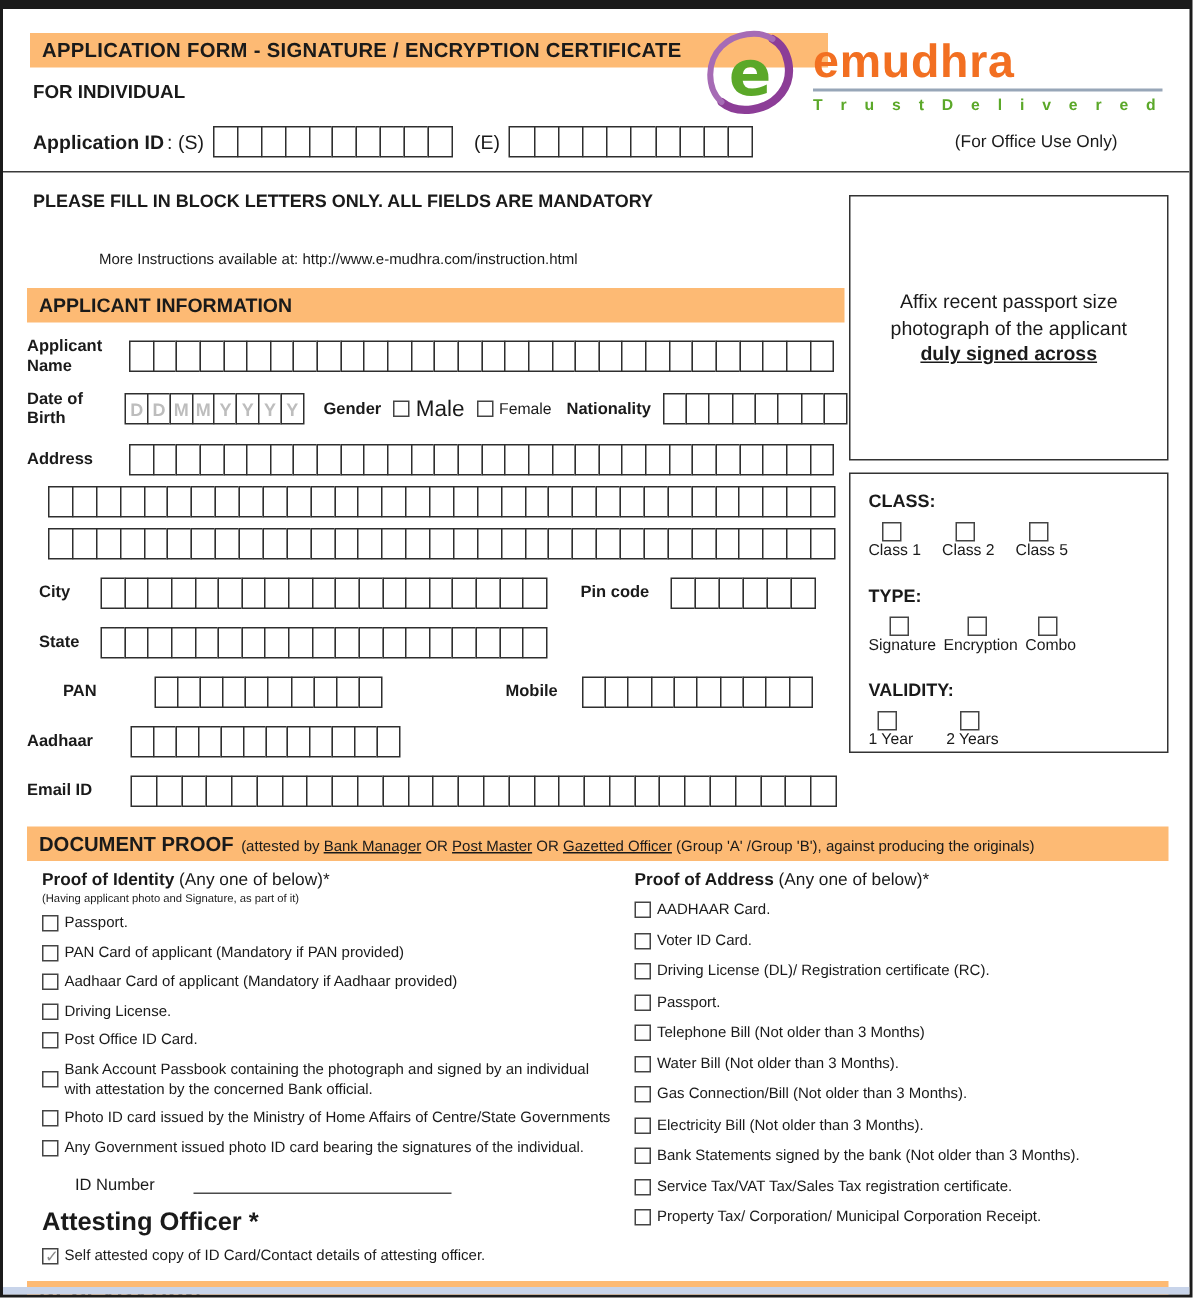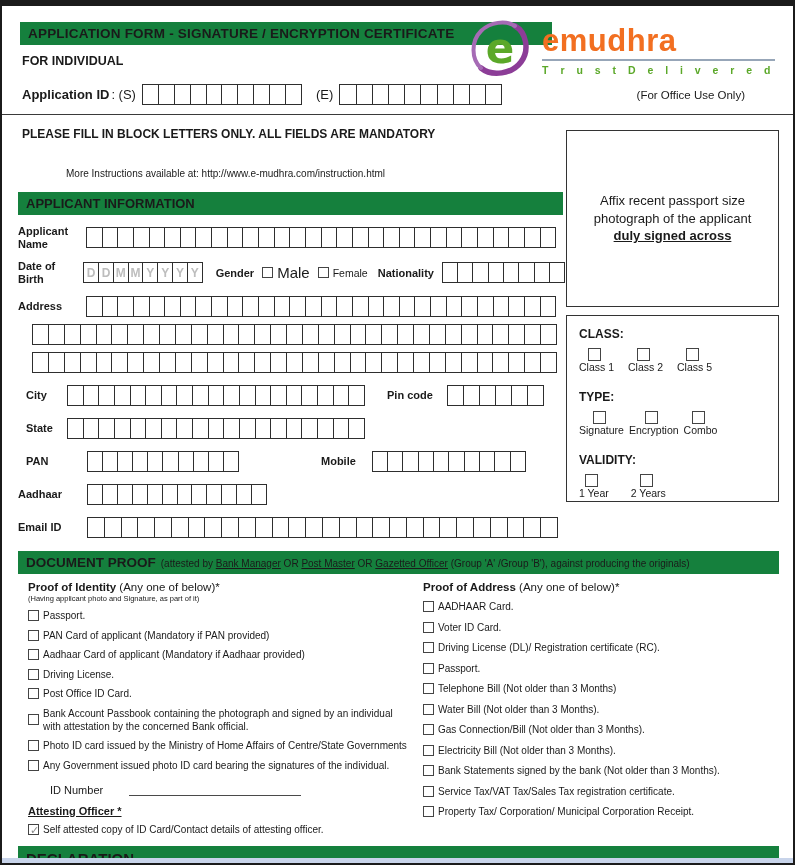--- a/index.html
+++ b/index.html
@@ -3,21 +3,21 @@
 <meta charset="utf-8">
 <style>
   * { box-sizing: border-box; margin: 0; padding: 0; }
   body { background: #fff; font-family: "Liberation Sans", sans-serif; color: #1a1a1a; }
   .page {
     position: relative; width: 795px; height: 865px; background: #fff;
     border-left: 2px solid #1b1b1b; border-right: 2px solid #1b1b1b;
     border-bottom: 2px solid #1b1b1b; border-top: 6px solid #1b1b1b;
     padding: 0 14px 0 16px; overflow: hidden;
   }
-  .banner { background: #15803d; font-weight: bold; font-size: 13px; padding: 4px 8px; }
+  .banner { background: #fdba74; font-weight: bold; font-size: 13px; padding: 4px 8px; }
   .title-banner { margin: 16px 0 0 2px; width: 532px; font-size: 13.5px; letter-spacing: 0.2px; }
   .for-individual { font-weight: bold; font-size: 12.5px; margin: 9px 0 0 4px; }
 
   
   .logo { position: absolute; top: 12px; right: 18px; display: flex; align-items: center; }
   .logo-text { margin-left: 10px; }
   .brand { color: #F26F21; font-size: 31px; font-weight: bold; letter-spacing: 0.5px; line-height: 1; }
   .tagline { color: #5BA829; font-size: 10.5px; font-weight: bold; letter-spacing: 4.5px;
              border-top: 2px solid #97A6B8; margin-top: 3px; padding-top: 3px; }
 
@@ -74,21 +74,21 @@
   .dp-cols { display: flex; margin-top: 7px; }
   .dp-left { width: 392px; padding-left: 10px; }
   .dp-right { flex: 1; padding-left: 13px; }
   .dp-head { font-size: 11.5px; }
   .dp-head .hb { font-weight: bold; }
   .dp-subnote { font-size: 7.5px; margin-top: 1px; }
   .check-item { display: flex; align-items: center; font-size: 10px; margin-top: 6.5px; line-height: 1.3; }
   .dp-right .check-item { margin-top: 7.5px; }
   .idnum-row { display: flex; align-items: flex-end; margin: 12px 0 0 22px; font-size: 11px; }
   .blank { display: inline-block; border-bottom: 1.5px solid #4a4a4a; height: 12px; }
-  .attest-head { font-weight: bold; font-size: 11px; margin-top: 9px; text-decoration: underline; }
+  .attest-head { font-weight: bold; font-size: 17px; margin-top: 9px; }
   .bottom-strip { position: absolute; left: 0; right: 0; bottom: 0; height: 5px; background: #C8D4EA; }
 </style>
 </head>
 <body>
 
 <div class="page">
 
   <div class="logo">
     <svg width="64" height="64" viewBox="0 0 64 64">
       <path d="M47 8 C 58 14 62 32 53 44 C 44 56 24 59 13 50" stroke="#8C3D97" stroke-width="5.5" fill="none" stroke-linecap="round"></path>
@@ -429,21 +429,21 @@
             <span class="cell"></span>
             <span class="cell"></span>
             <span class="cell"></span>
             <span class="cell"></span>
             <span class="cell"></span>
             <span class="cell"></span>
           </span>
       </div>
 
       <div class="frow" style="margin-top:12px">
-        <span class="flabel" style="width:41px;margin-left:8px">PAN</span>
+        <span class="flabel" style="width:41px;margin-left:24px">PAN</span>
         <span class="box-row" style="width:152px;margin-left:20px">
             <span class="cell"></span>
             <span class="cell"></span>
             <span class="cell"></span>
             <span class="cell"></span>
             <span class="cell"></span>
             <span class="cell"></span>
             <span class="cell"></span>
             <span class="cell"></span>
             <span class="cell"></span>

